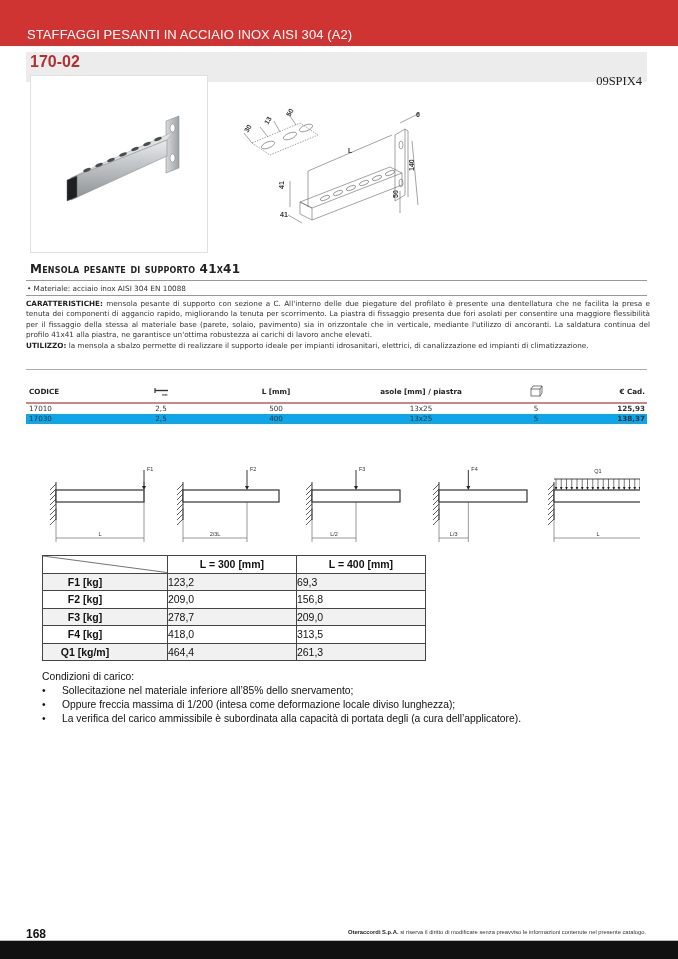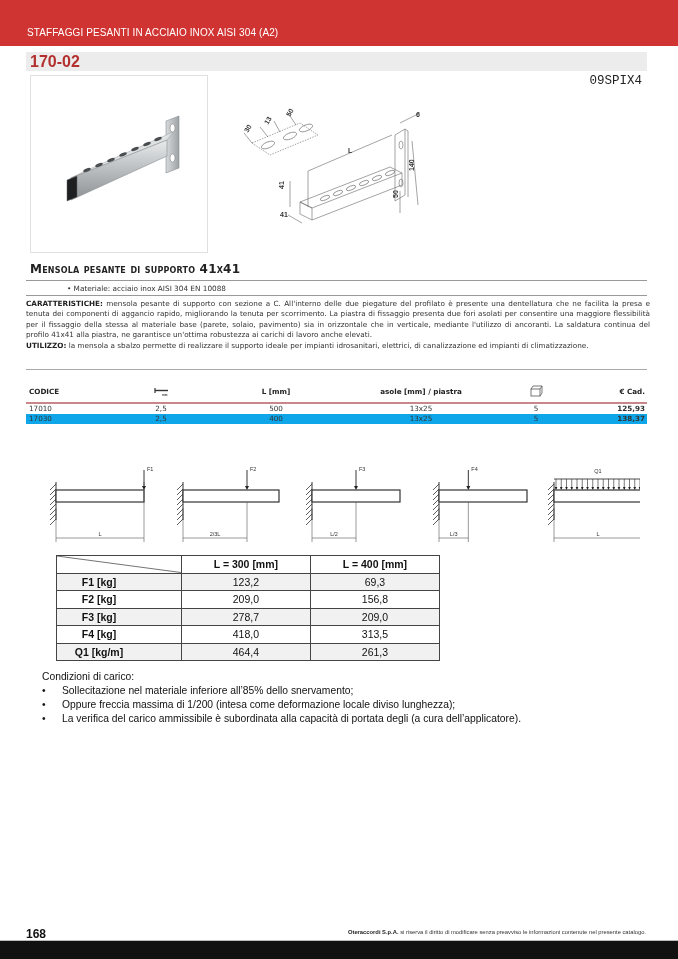--- a/index.html
+++ b/index.html
@@ -1,50 +1,50 @@
 <!DOCTYPE html>
 <html><head>
 <meta charset="utf-8">
 <style>
   * { box-sizing: border-box; margin: 0; padding: 0; }
   html, body { width: 678px; height: 959px; background: #ffffff; overflow: hidden; }
   body { position: relative; font-family: "DejaVu Sans", sans-serif; color: #222; }
 
   .topbar { position: absolute; left: 0; top: 0; width: 678px; height: 46px; background: #d03432; }
-  .topbar-title { position: absolute; left: 27px; top: 27px; font-family: "Liberation Sans", sans-serif; font-size: 10px; color: #fff; letter-spacing: 0.1px; }
-
-  .codebar { position: absolute; left: 26px; top: 52px; width: 621px; height: 19px; background: #ececec; }
+  .topbar-title { position: absolute; left: 27px; top: 27px; font-family: "Liberation Sans", sans-serif; font-size: 13px; color: #fff; letter-spacing: 0.1px; }
+
+  .codebar { position: absolute; left: 26px; top: 52px; width: 621px; height: 30px; background: #ececec; }
   .codebar-text { position: absolute; left: 4px; top: 0px; font-family: "Liberation Sans", sans-serif; font-size: 16px; font-weight: bold; color: #b3302e; line-height: 19px; }
 
-  .ref-code { position: absolute; right: 36px; top: 74px; font-family: Liberation Mono, monospace; font-size: 12.5px; color: #222; }
+  .ref-code { position: absolute; right: 36px; top: 74px; font-family: Liberation Serif, serif; font-size: 12.5px; color: #222; }
 
   .photo-box { position: absolute; left: 30px; top: 75px; width: 178px; height: 178px; border: 1px solid #e0e0e0; background: #fff; }
   .drawing-box { position: absolute; left: 240px; top: 95px; width: 190px; height: 135px; }
 
   .product-title { position: absolute; left: 30px; top: 262px; font-family: "DejaVu Sans", sans-serif; font-size: 12px; font-weight: bold; color: #222; font-variant: small-caps; letter-spacing: 0.2px; }
   .hr { position: absolute; left: 26px; width: 621px; height: 1px; background: #999; }
-  .material { position: absolute; left: 27px; top: 284px; font-size: 7.3px; color: #333; margin-left: 40px; }
+  .material { position: absolute; left: 27px; top: 284px; font-size: 7.3px; color: #333; }
 
   .desc { position: absolute; left: 26px; top: 299px; width: 624px; font-size: 7.25px; line-height: 10.4px; color: #333; text-align: justify; }
   .desc b { color: #222; }
 
   .ptable { position: absolute; left: 26px; top: 381px; width: 621px; border-collapse: collapse; font-size: 7.2px; color: #333; }
   .ptable th { font-weight: bold; height: 22px; text-align: center; vertical-align: middle; color: #222; border-bottom: 2px solid #c9878a; }
   .ptable td { height: 10px; text-align: center; line-height: 10px; }
   .ptable tr.alt td { background: #0ea5e9; }
   .ptable .l { text-align: left; padding-left: 3px; }
   .ptable .r { text-align: right; padding-right: 2px; }
 
   .beams { position: absolute; left: 30px; top: 460px; width: 610px; height: 90px; }
 
-  .ltable { position: absolute; left: 56px; top: 555px; width: 384px; border-collapse: collapse; font-family: "Liberation Sans", sans-serif; font-size: 10.5px; color: #111; }
+  .ltable { position: absolute; left: 42px; top: 555px; width: 384px; border-collapse: collapse; font-family: "Liberation Sans", sans-serif; font-size: 10.5px; color: #111; }
   .ltable th, .ltable td { border: 1px solid #444; height: 17.5px; }
   .ltable th { font-weight: bold; text-align: center; }
   .ltable td.lbl { font-weight: bold; text-align: center; padding-right: 40px; width: 130px; }
-  .ltable td.val { text-align: center; padding-right: 0; width: 139px; }
+  .ltable td.val { text-align: left; padding-right: 0; width: 139px; }
   .ltable tbody tr:nth-child(odd) td { background: #f1f1f1; }
   .ltable th.diag { position: relative; width: 130px; padding: 0; }
   .ltable th.diag svg { position: absolute; left: 0; top: 0; width: 100%; height: 100%; }
 
   .conditions { position: absolute; left: 42px; top: 670px; font-family: Liberation Sans, sans-serif; font-size: 10.3px; color: #111; line-height: 14px; }
   .conditions ul { list-style: none; }
   .conditions li { position: relative; padding-left: 20px; }
   .conditions li .bul { position: absolute; left: 0; top: 0; }
 
   .page-num { position: absolute; left: 26px; top: 927px; font-family: "Liberation Sans", sans-serif; font-weight: bold; font-size: 12px; color: #111; }

